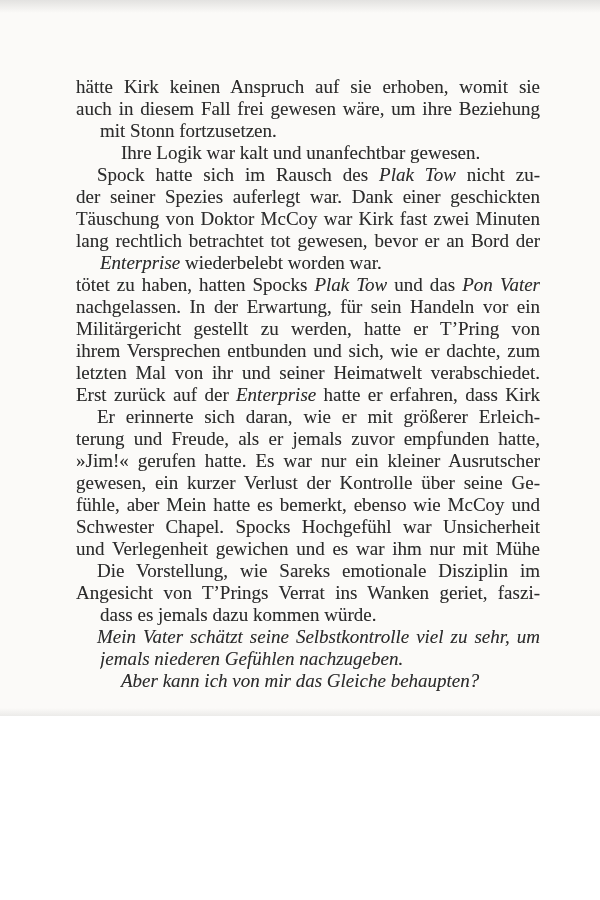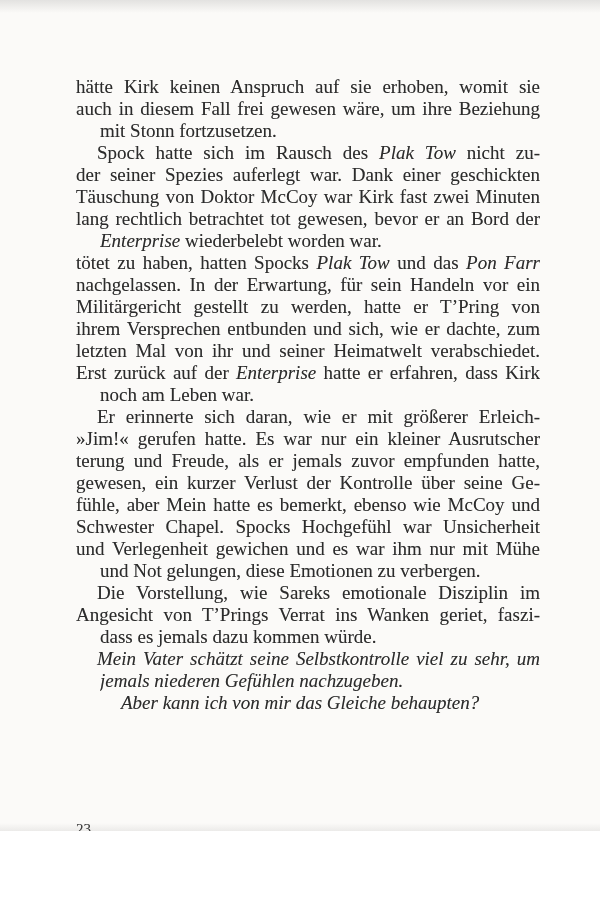--- a/index.html
+++ b/index.html
@@ -4,21 +4,21 @@
 <style>
   html, body {
     margin: 0;
     padding: 0;
     width: 600px;
     height: 900px;
   }
   .page {
     position: relative;
     width: 600px;
-    height: 831px;
+    height: 716px;
     background: var(--bg, #fbfaf8);
     color: var(--ink, #2c2c2c);
     font-family: "Liberation Serif", "DejaVu Serif", serif;
     overflow: hidden;
   }
   
   .page::before {
     content: "";
     position: absolute;
     top: 0; left: 0; right: 0;
@@ -70,44 +70,45 @@
 <body>
 
 <div class="page">
   <div class="text-block">
       <div class="para">
         <div class="line"><span>hätte Kirk keinen Anspruch auf sie erhoben, womit sie</span></div>
         <div class="line"><span>auch in diesem Fall frei gewesen wäre, um ihre Beziehung</span></div>
         <div class="line last"><span>mit Stonn fortzusetzen.</span></div>
       </div>
       <div class="para">
+        <div class="line indent last"><span>Ihre Logik war kalt und unanfechtbar gewesen.</span></div>
+      </div>
+      <div class="para">
         <div class="line indent"><span>Spock hatte sich im Rausch des </span><em>Plak Tow</em><span> nicht zu-</span></div>
         <div class="line"><span>der seiner Spezies auferlegt war. Dank einer geschickten</span></div>
         <div class="line"><span>Täuschung von Doktor McCoy war Kirk fast zwei Minuten</span></div>
         <div class="line"><span>lang rechtlich betrachtet tot gewesen, bevor er an Bord der</span></div>
         <div class="line last"><em>Enterprise</em><span> wiederbelebt worden war.</span></div>
       </div>
       <div class="para">
-        <div class="line"><span>tötet zu haben, hatten Spocks </span><em>Plak Tow</em><span> und das </span><em>Pon Farr</em></div>
+        <div class="line"><span>tötet zu haben, hatten Spocks </span><em>Plak Tow</em><span> und das </span><em>Pon Vater</em></div>
         <div class="line"><span>nachgelassen. In der Erwartung, für sein Handeln vor ein</span></div>
         <div class="line"><span>Militärgericht gestellt zu werden, hatte er T’Pring von</span></div>
         <div class="line"><span>ihrem Versprechen entbunden und sich, wie er dachte, zum</span></div>
         <div class="line"><span>letzten Mal von ihr und seiner Heimatwelt verabschiedet.</span></div>
         <div class="line"><span>Erst zurück auf der </span><em>Enterprise</em><span> hatte er erfahren, dass Kirk</span></div>
-        <div class="line last"><span>noch am Leben war.</span></div>
       </div>
       <div class="para">
         <div class="line indent"><span>Er erinnerte sich daran, wie er mit größerer Erleich-</span></div>
+        <div class="line"><span>terung und Freude, als er jemals zuvor empfunden hatte,</span></div>
         <div class="line"><span>»Jim!« gerufen hatte. Es war nur ein kleiner Ausrutscher</span></div>
-        <div class="line"><span>terung und Freude, als er jemals zuvor empfunden hatte,</span></div>
         <div class="line"><span>gewesen, ein kurzer Verlust der Kontrolle über seine Ge-</span></div>
         <div class="line"><span>fühle, aber Mein hatte es bemerkt, ebenso wie McCoy und</span></div>
         <div class="line"><span>Schwester Chapel. Spocks Hochgefühl war Unsicherheit</span></div>
         <div class="line"><span>und Verlegenheit gewichen und es war ihm nur mit Mühe</span></div>
-        <div class="line last"><span>und Not gelungen, diese Emotionen zu verbergen.</span></div>
       </div>
       <div class="para">
         <div class="line indent"><span>Die Vorstellung, wie Sareks emotionale Disziplin im</span></div>
         <div class="line"><span>Angesicht von T’Prings Verrat ins Wanken geriet, faszi-</span></div>
         <div class="line last"><span>dass es jemals dazu kommen würde.</span></div>
       </div>
       <div class="para">
         <div class="line indent"><em>Mein Vater schätzt seine Selbstkontrolle viel zu sehr, um</em></div>
         <div class="line last"><em>jemals niederen Gefühlen nachzugeben.</em></div>
       </div>

